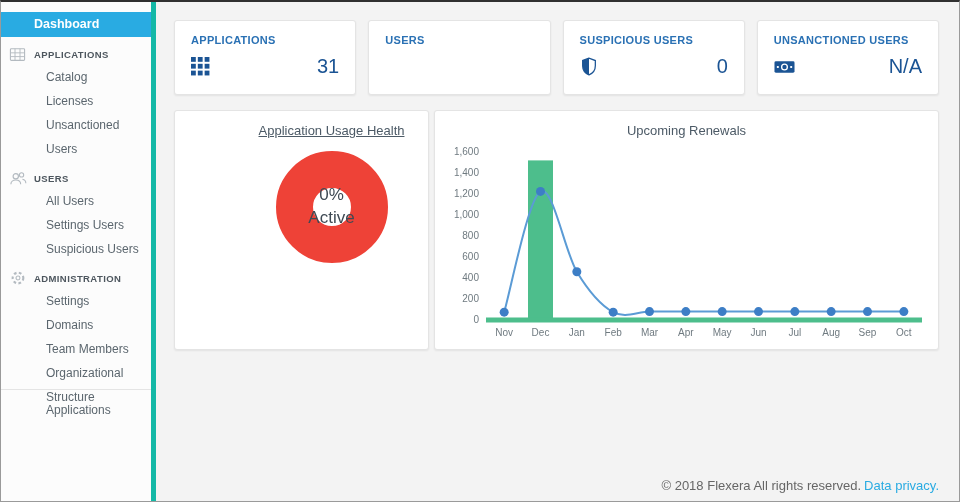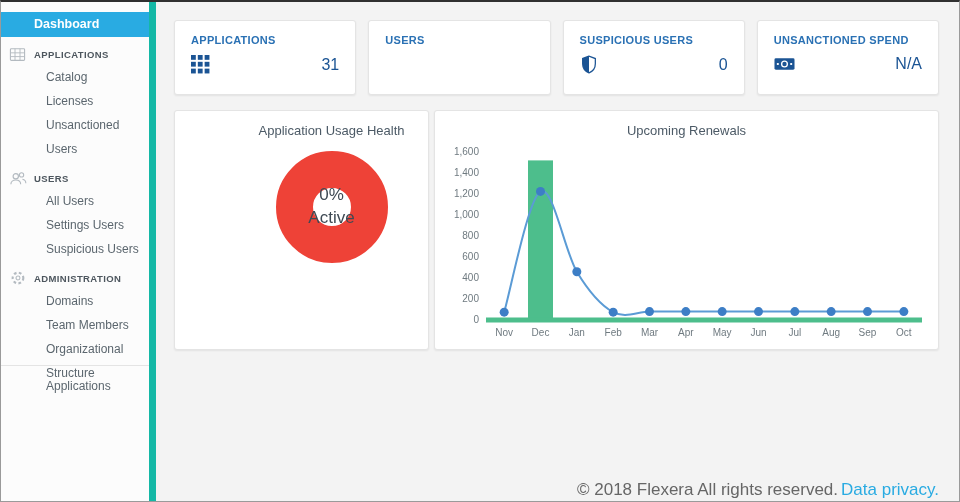--- a/index.html
+++ b/index.html
@@ -4,21 +4,21 @@
 <style>
   * { box-sizing: border-box; margin: 0; padding: 0; }
   body { font-family: "Liberation Sans", sans-serif; background: #d8d8d8; }
   .frame {
     width: 960px; height: 502px; overflow: hidden; position: relative;
     display: flex; background: #f3f3f3;
     border: 1px solid #9a9a9a; border-top: 2px solid #303030;
   }
   
   .sidebar {
-    width: 155px; background: #fcfcfc; border-right: 7px solid #14b8a6;
+    width: 155px; background: #fcfcfc; border-right: 5px solid #14b8a6;
     height: 100%; flex: none; display: flex; flex-direction: column;
   }
   .active-item {
     margin-top: 10px; height: 25px; line-height: 25px; padding-left: 33px;
     background: var(--accent, #29abe2); color: #fff; font-size: 12.5px; font-weight: bold;
     cursor: pointer;
   }
   .section-header {
     margin-top: 6px; height: 22px; display: flex; align-items: center;
     font-size: 9.5px; font-weight: bold; letter-spacing: .4px; color: #4d565e;
@@ -37,43 +37,43 @@
     background: #fff; border: 1px solid #e4e4e4; border-radius: 3px;
     box-shadow: 0 1px 2px rgba(0,0,0,0.07);
   }
   .stat-card { flex: 1; height: 75px; padding: 13px 16px 0 16px; cursor: pointer; }
   .stat-label {
     font-size: 11px; font-weight: bold; letter-spacing: .3px;
     color: var(--label-blue, #2a71b4);
   }
   .stat-body { display: flex; align-items: center; justify-content: space-between; margin-top: 9px; }
   .stat-icon { color: var(--value-blue, #1b5494); display: inline-flex; }
-  .stat-value { font-size: 16px; color: var(--value-blue, #1b5494); }
+  .stat-value { font-size: 20px; color: var(--value-blue, #1b5494); }
   
   .charts-row { display: flex; gap: 5px; margin-top: 15px; height: 240px; }
   .chart-title { text-align: center; font-size: 13px; color: #4c5a66; padding-top: 12px; }
   .donut-card { width: 255px; flex: none; }
-  .donut-card .chart-title { padding-left: 60px; }
+  .donut-card .chart-title { padding-left: 60px; text-decoration: underline; }
   .donut-wrap { display: flex; justify-content: center; padding-left: 60px; margin-top: 13px; }
   .donut {
     width: 112px; height: 112px; border: 37px solid var(--red, #ee4237);
     border-radius: 50%; position: relative;
   }
   .donut-center {
     position: absolute; inset: 0; display: flex; flex-direction: column;
     align-items: center; justify-content: center;
     font-size: 17px; color: #3f4a54; line-height: 1.35;
   }
   .renewals-card { flex: 1; }
   .renewals-card svg { display: block; margin: 6px auto 0 auto; }
   svg text.tick { font-family: "Liberation Sans", sans-serif; font-size: 10px; fill: #6f7a80; }
   
   .footer {
-    position: absolute; right: 20px; bottom: 1px;
-    font-size: 17px; color: #666;
+    position: absolute; right: 20px; bottom: 8px;
+    font-size: 13px; color: #666;
   }
   .footer a { color: var(--accent, #29abe2); text-decoration: none; margin-left: 3px; cursor: pointer; }
 </style>
 </head>
 <body>
 
 <div class="frame">
 
   <aside class="sidebar">
     <div class="active-item">Dashboard</div>
@@ -114,20 +114,21 @@
 
       <div class="section-header">
         <span class="sicon">
           <svg width="16" height="16" viewBox="0 0 18 18">
             <circle cx="9" cy="9" r="6" fill="none" stroke="currentColor" stroke-width="2.4" stroke-dasharray="3 2.7"></circle>
             <circle cx="9" cy="9" r="2.2" fill="none" stroke="currentColor" stroke-width="1.2"></circle>
           </svg>
         </span>
         <span>ADMINISTRATION</span>
       </div>
+      <a class="side-item">Settings</a>
       <a class="side-item">Domains</a>
       <a class="side-item">Team Members</a>
       <a class="side-item">Organizational Structure</a>
     </nav>
 
     <div class="sidebar-divider"></div>
     <div class="sidebar-bottom">
       <a class="side-item">Applications</a>
     </div>
   </aside>
@@ -174,21 +175,21 @@
                 </defs>
               <path d="M11 1.5 L3 4.5 V11 C3 16.5 6.5 20.7 11 22.6 C15.5 20.7 19 16.5 19 11 V4.5 Z" fill="currentColor" clip-path="url(#shieldHalf)"></path>
               <path d="M11 1.5 L3 4.5 V11 C3 16.5 6.5 20.7 11 22.6 C15.5 20.7 19 16.5 19 11 V4.5 Z" fill="none" stroke="currentColor" stroke-width="1.6"></path>
             </svg>
           </span>
           <span class="stat-value">0</span>
         </div>
       </div>
 
       <div class="card stat-card">
-        <div class="stat-label">UNSANCTIONED SPEND</div>
+        <div class="stat-label">UNSANCTIONED USERS</div>
         <div class="stat-body">
           <span class="stat-icon">
             <svg width="21" height="14" viewBox="0 0 22 14">
               <rect x="0.5" y="1" width="21" height="12" rx="1.5" fill="currentColor"></rect>
               <circle cx="11" cy="7" r="3" fill="none" stroke="#fff" stroke-width="1.4"></circle>
               <rect x="3" y="6" width="2" height="2" fill="#fff"></rect>
               <rect x="17" y="6" width="2" height="2" fill="#fff"></rect>
             </svg>
           </span>
           <span class="stat-value">N/A</span>

